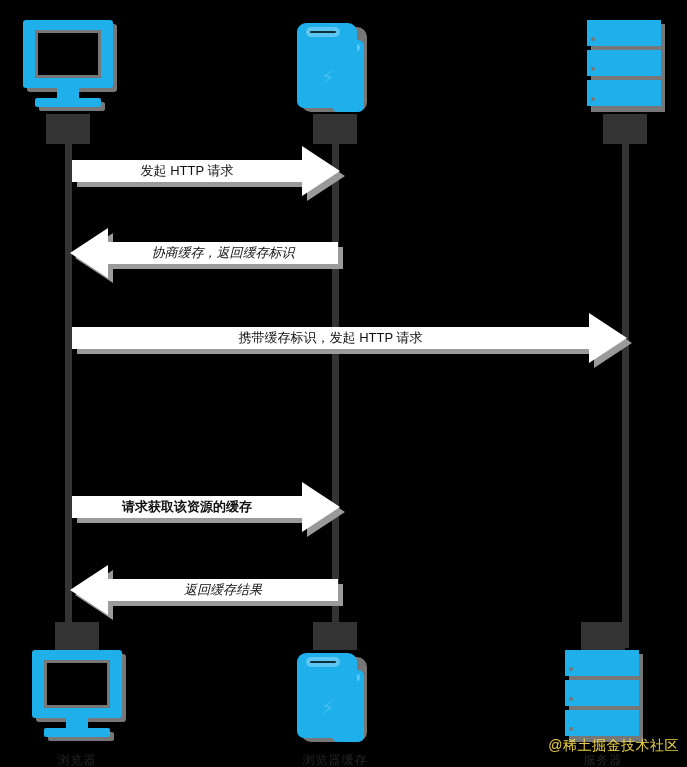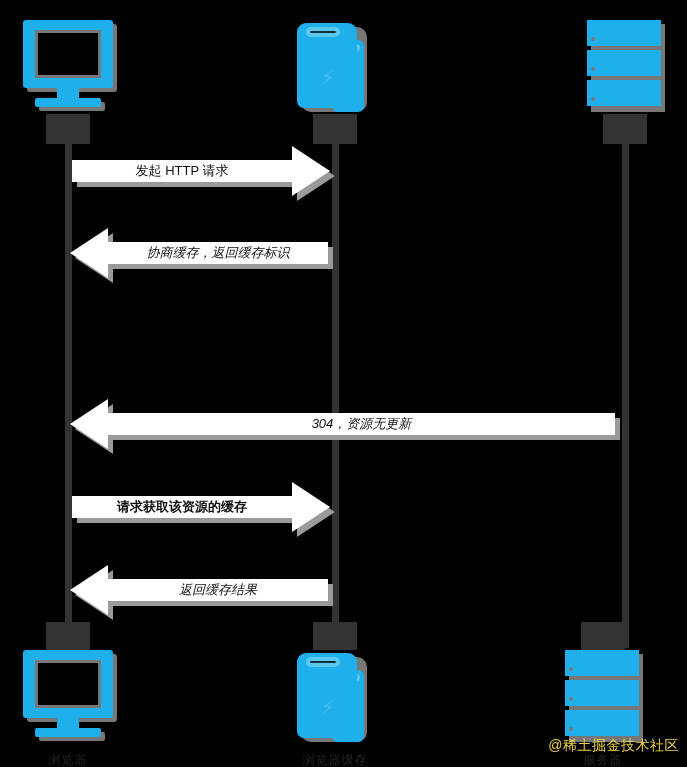--- a/index.html
+++ b/index.html
@@ -178,20 +178,21 @@
     width: 4px;
     height: 4px;
     border-radius: 50%;
     background: #777777;
   }
 
   
   .msg {
     position: absolute;
     height: 50px;
+    padding-left: 10px;
   }
   .msg .arrow-shadow,
   .msg .arrow-shape {
     position: absolute;
     top: 0;
     left: 0;
     width: 100%;
     height: 50px;
   }
   .msg .arrow-shadow {
@@ -295,40 +296,40 @@
     <div class="arrow-shape"></div>
     <div class="msg-label">发起 HTTP 请求</div>
   </div>
 
   <div class="msg left" style="left:70px; top:228px; width:258px;">
     <div class="arrow-shadow"></div>
     <div class="arrow-shape"></div>
     <div class="msg-label">协商缓存，返回缓存标识</div>
   </div>
 
-
-  <div class="msg left" style="left:70px; top:399px; width:545px;">
-    <div class="arrow-shadow"></div>
-    <div class="arrow-shape"></div>
-    <div class="msg-label">304，资源无更新</div>
-  </div>
+  <div class="msg right" style="left:72px; top:313px; width:545px;">
+    <div class="arrow-shadow"></div>
+    <div class="arrow-shape"></div>
+    <div class="msg-label">携带缓存标识，发起 HTTP 请求</div>
+  </div>
+
 
   <div class="msg right" style="left:72px; top:482px; width:258px;font-weight:bold;">
     <div class="arrow-shadow"></div>
     <div class="arrow-shape"></div>
     <div class="msg-label">请求获取该资源的缓存</div>
   </div>
 
   <div class="msg left" style="left:70px; top:565px; width:258px;">
     <div class="arrow-shadow"></div>
     <div class="arrow-shape"></div>
     <div class="msg-label">返回缓存结果</div>
   </div>
 
-  <div class="actor" style="left:13px; top:648px;">
+  <div class="actor" style="left:22px; top:648px;">
     <div class="actor-cap bottomcap"></div>
     <div class="actor-icon">
       <div class="mon-shadow"></div>
       <div class="mon-body"></div>
       <div class="mon-screen"></div>
       <div class="mon-foot-shadow"></div>
       <div class="mon-neck"></div>
       <div class="mon-foot"></div>
     </div>
     <div class="actor-label bottom-label">浏览器</div>

